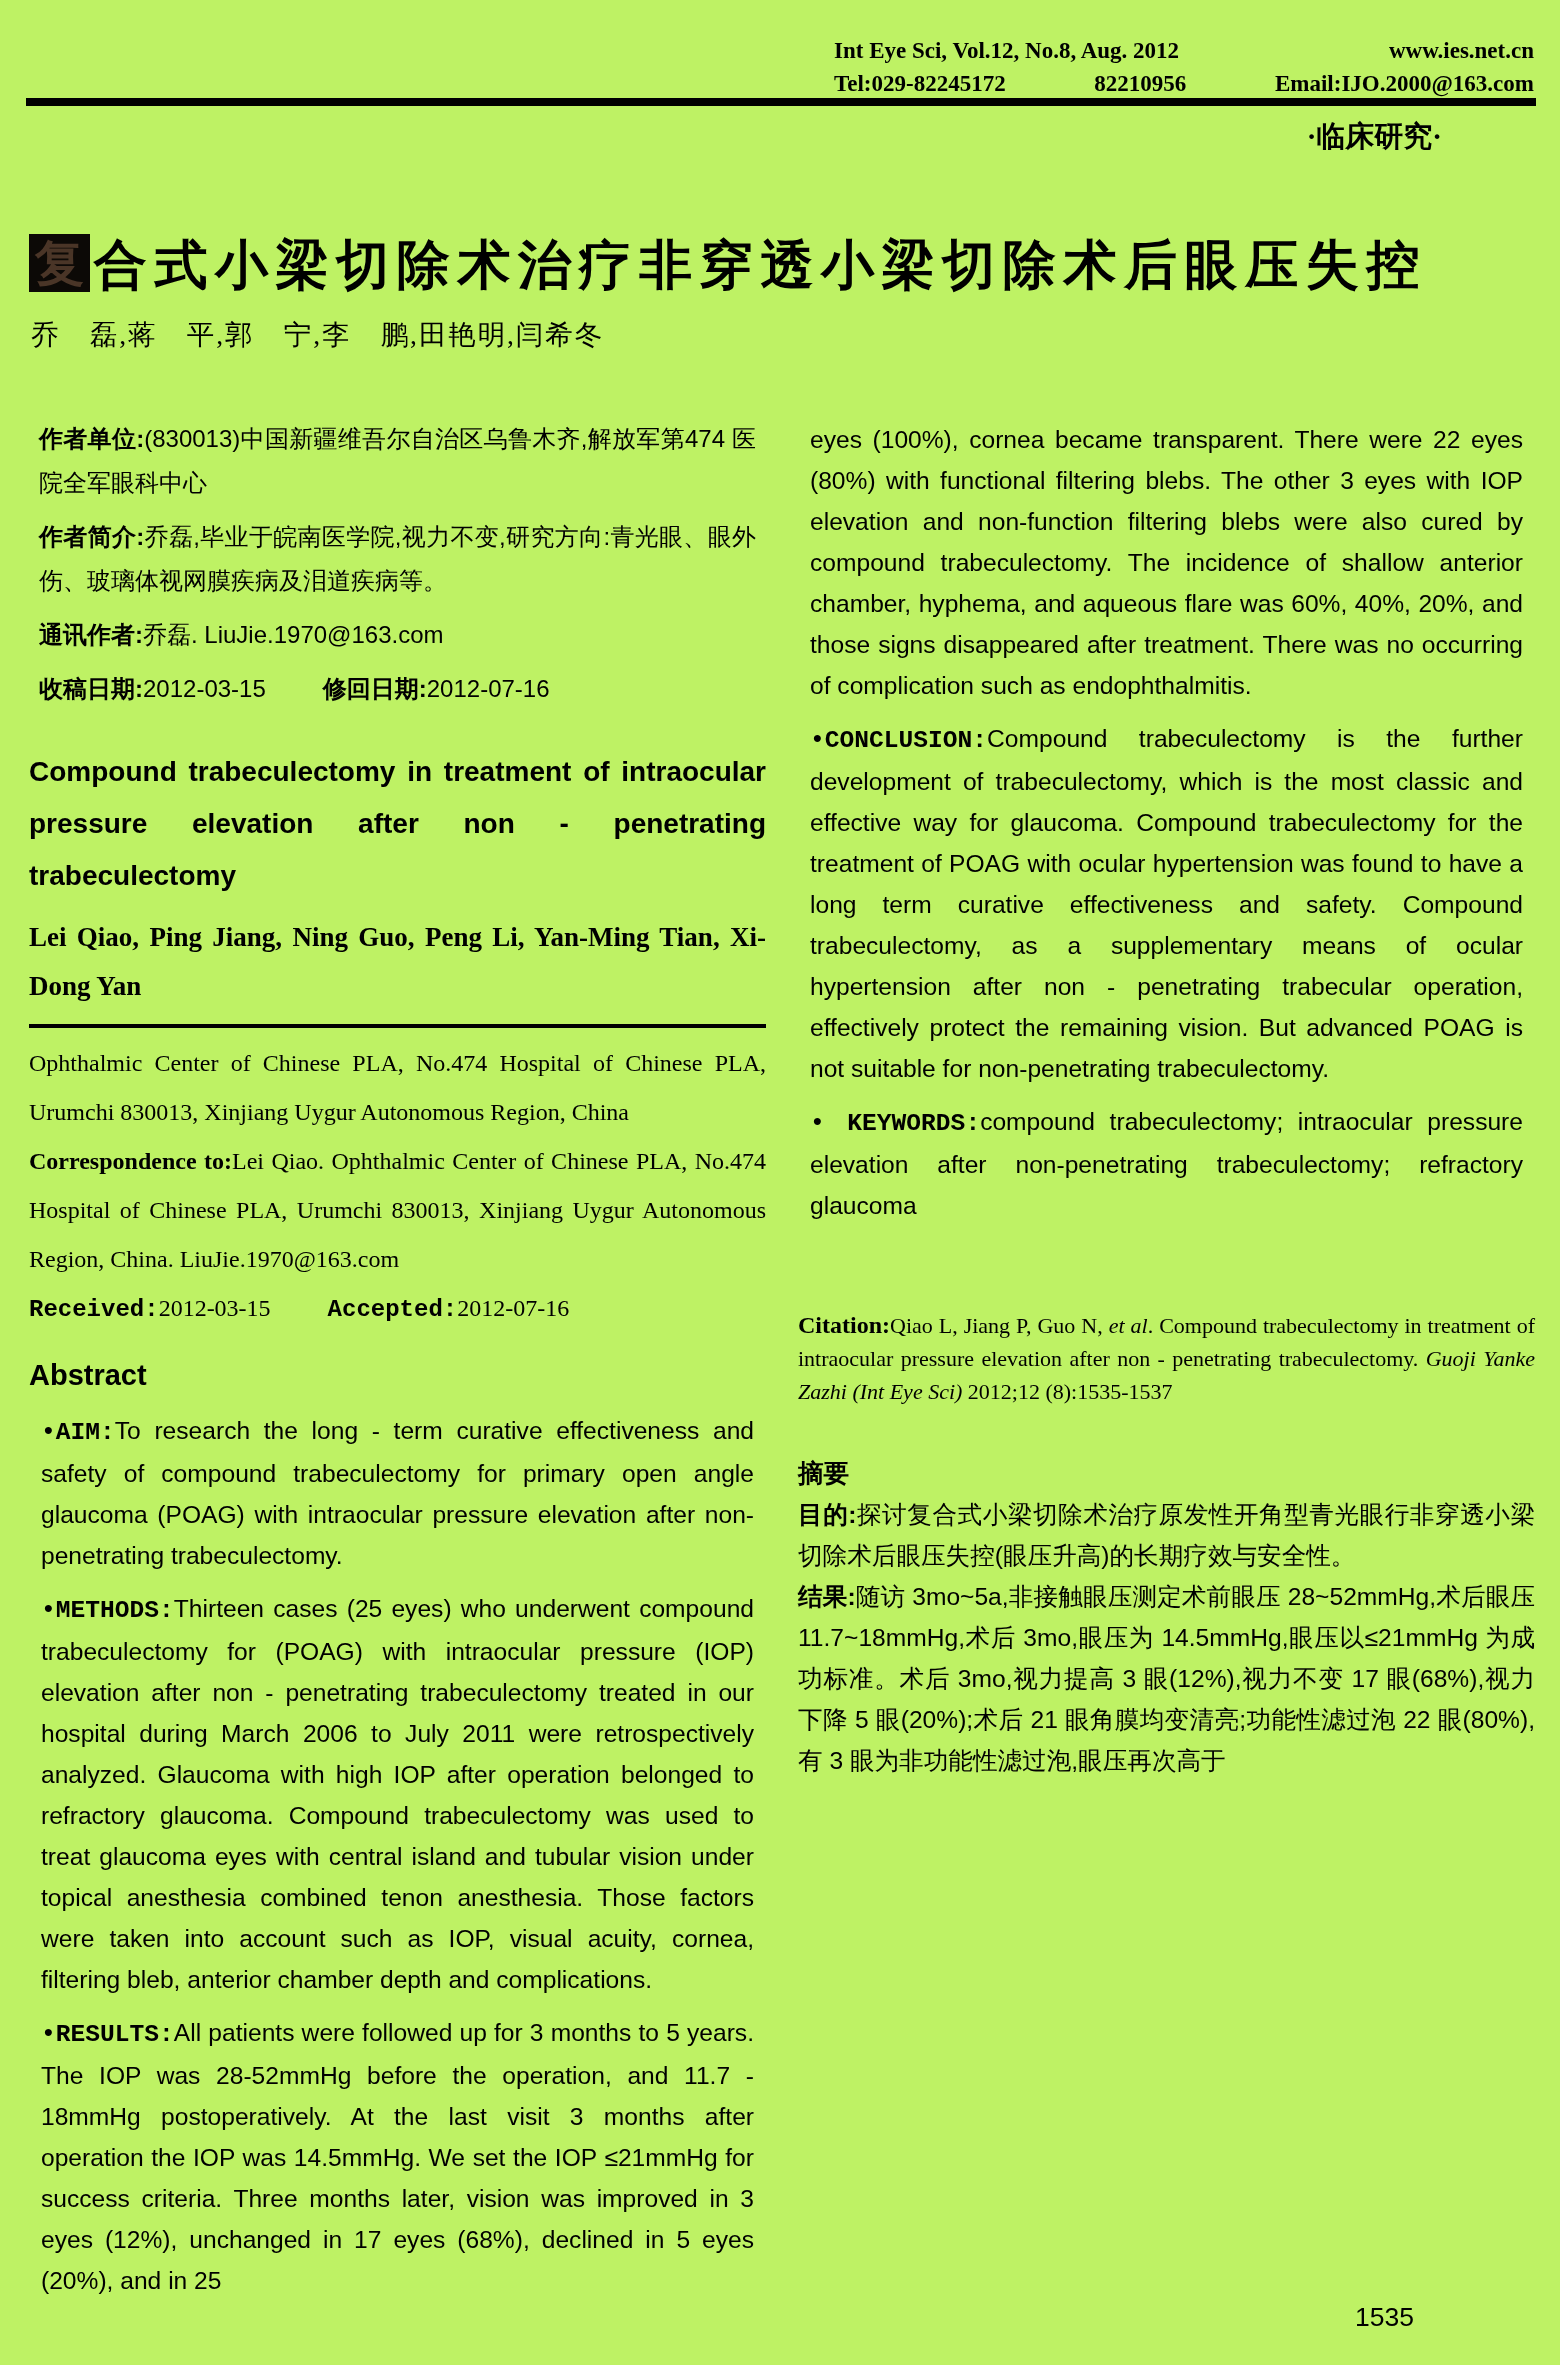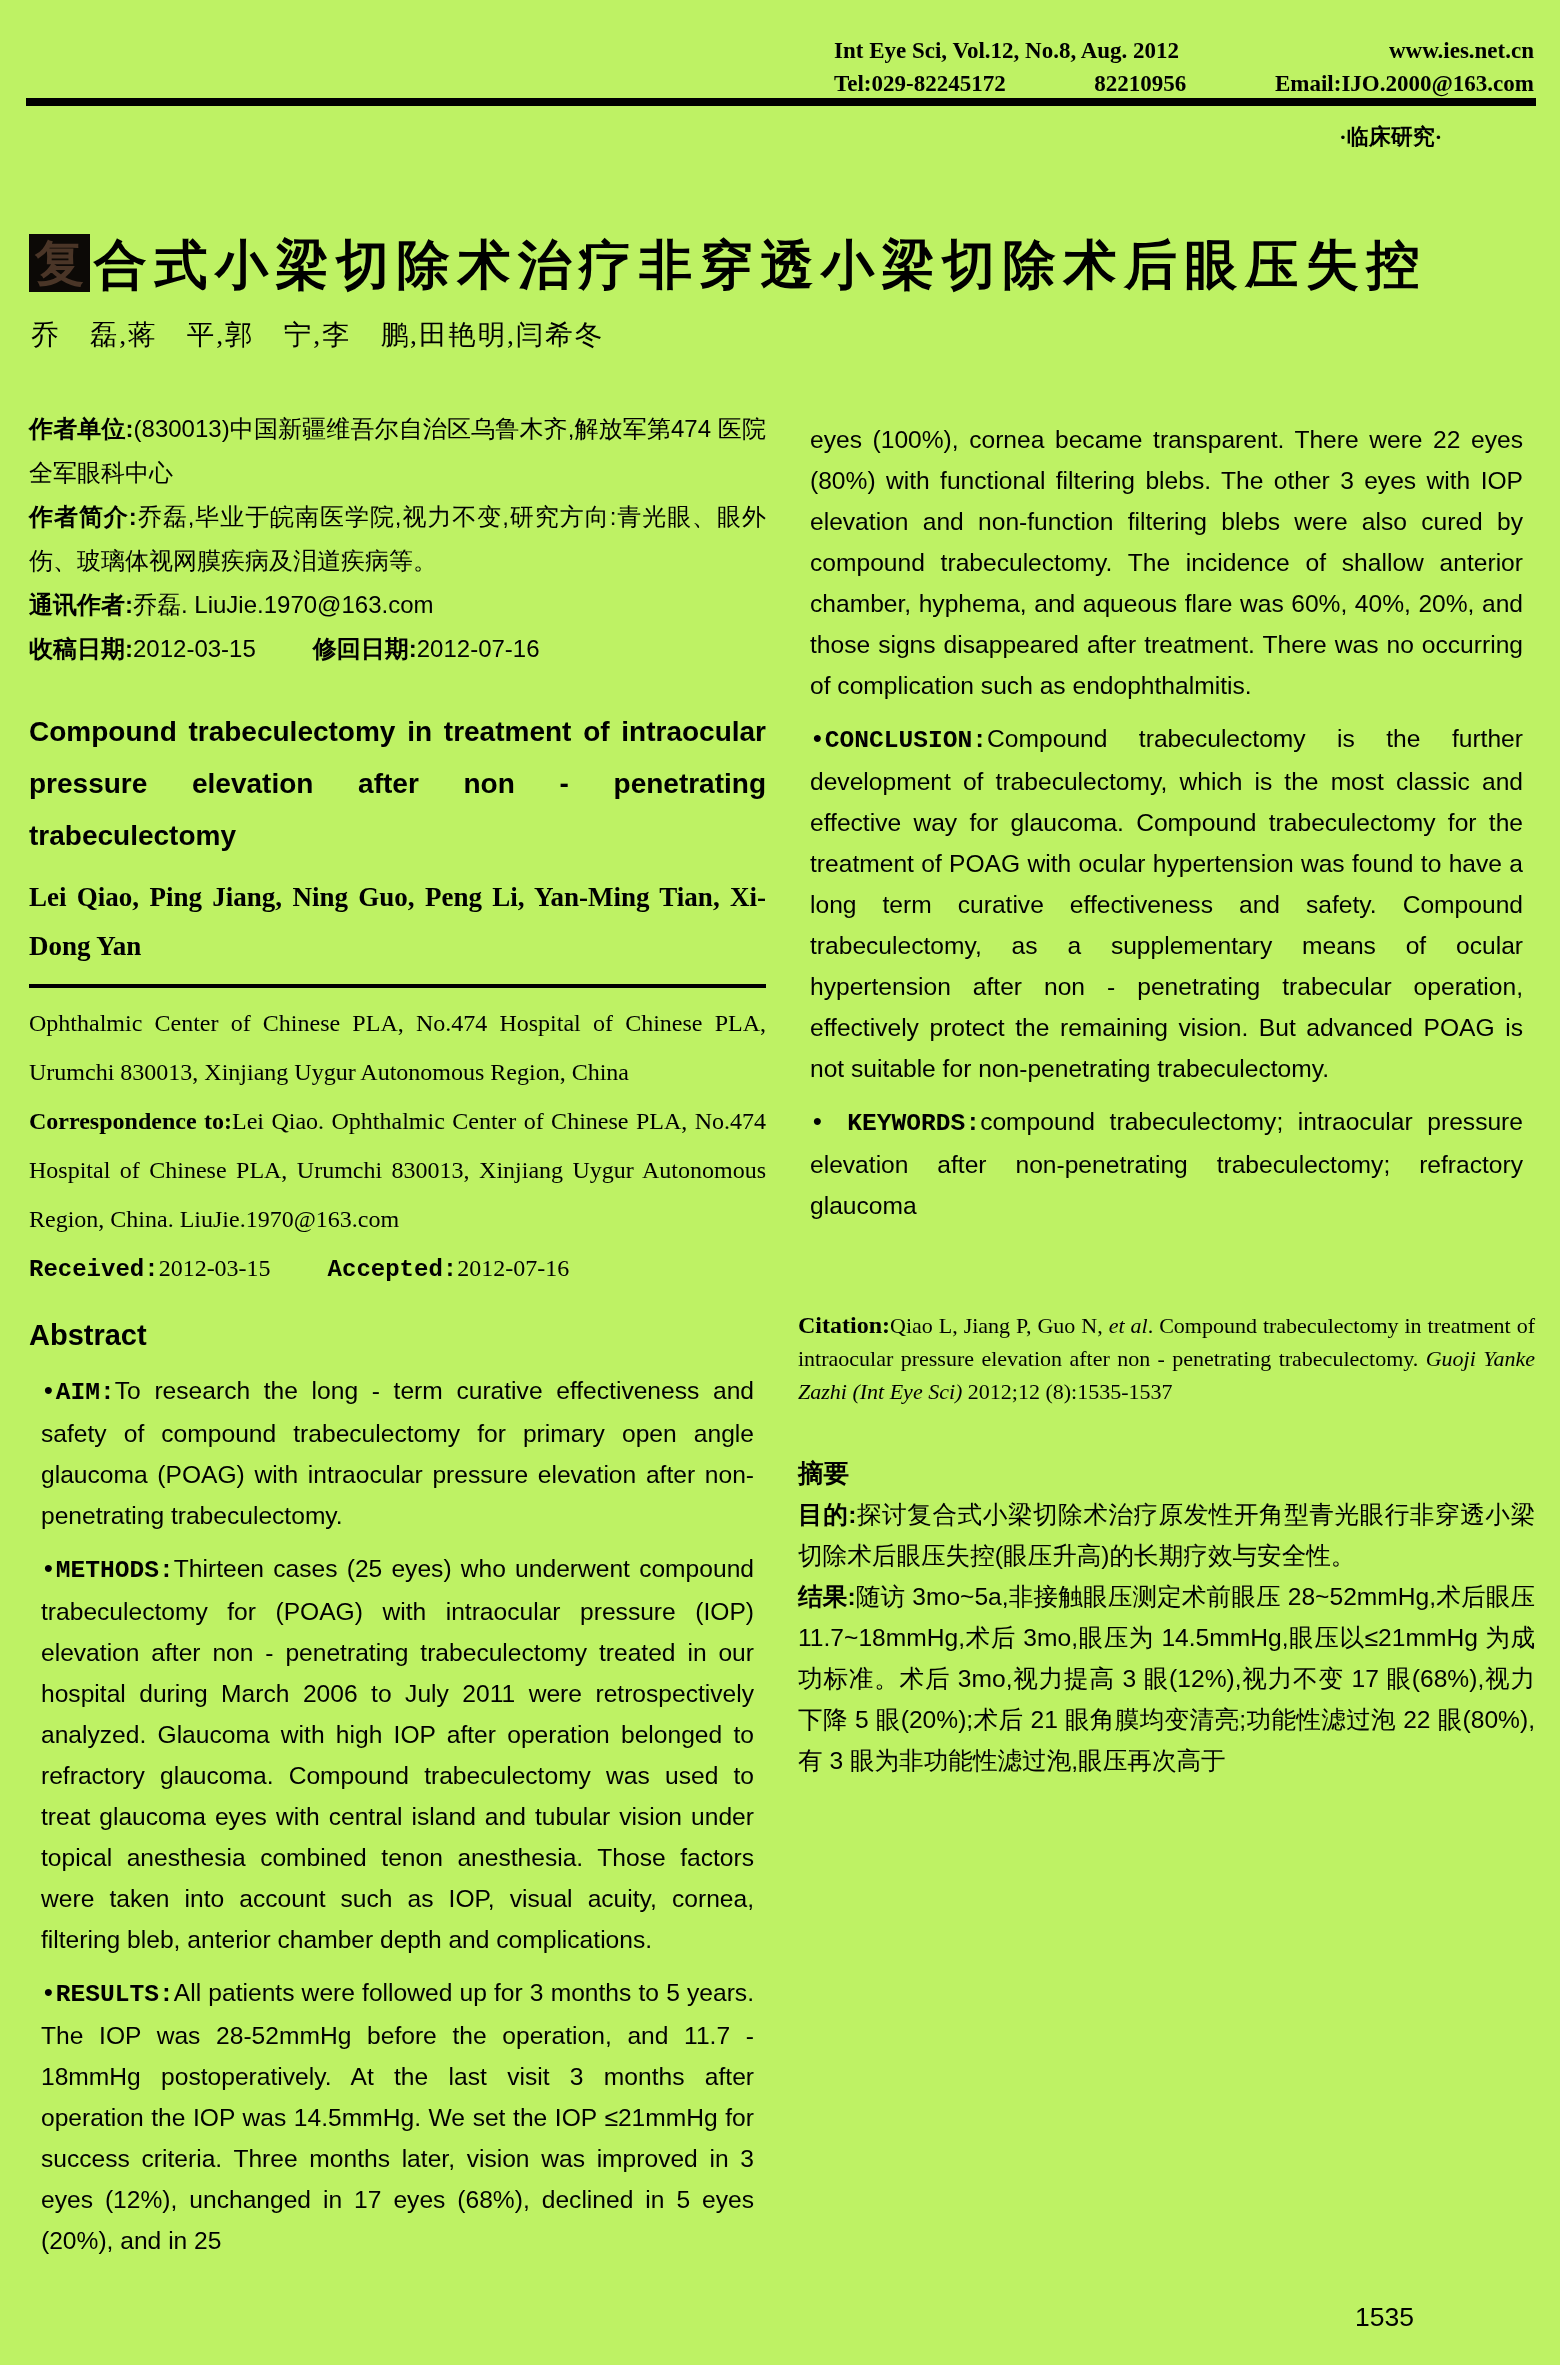--- a/index.html
+++ b/index.html
@@ -13,21 +13,21 @@
   }
   
   .masthead{
     position:absolute;top:34px;right:26px;width:700px;
     font-family:"Liberation Serif",serif;font-weight:bold;font-size:23px;
   }
   .masthead-line{display:flex;justify-content:space-between;line-height:33px;}
   .rule-top{position:absolute;left:26px;right:24px;top:98px;height:7.6px;background:#000;}
   .section-label{
     position:absolute;top:119px;right:118px;
-    font-family:"Liberation Serif",serif;font-weight:bold;font-size:22px;line-height:35px;margin-left:47px;
+    font-family:"Liberation Serif",serif;font-weight:bold;font-size:29px;line-height:35px;margin-left:47px;
   }
   
   .cn-title{
     position:absolute;left:29px;top:198px;width:1505px;
     font-weight:bold;font-size:53px;line-height:61px;letter-spacing:7.6px;
     display:flex;align-items:flex-start;
   }
   .drop-cap{
     flex:0 0 auto;display:inline-block;width:61px;height:58px;
     background:#0c0906;color:#4a3527;
@@ -37,21 +37,21 @@
   .cn-authors{
     position:absolute;left:31px;top:316px;width:1231px;
     font-family:"Liberation Serif",serif;font-size:27.5px;line-height:38px;
     white-space:pre;letter-spacing:1.9px;
   }
   
   .col{position:absolute;top:407px;width:737px;}
   .col-left{left:29px;}
   .col-right{left:798px;}
   
-  .info p{margin:0;font-size:24px;line-height:44px;text-align:justify;}
+  .info p{margin:10px;font-size:24px;line-height:44px;text-align:justify;}
   .info .lbl{font-weight:bold;}
   .spacer-wide{display:inline-block;width:57px;}
   
   .en-title{margin:35px 0 0 0;font-size:28px;line-height:52px;font-weight:bold;text-align:justify;}
   .en-authors{margin:11.4px 0 0 0;font-family:"Liberation Serif",serif;font-weight:bold;font-size:27px;line-height:49px;text-align:justify;}
   .divider{margin-top:12.3px;height:4.7px;background:#000;}
   .affil{margin:10.4px 0 0 0;font-family:"Liberation Serif",serif;font-size:24px;line-height:49px;text-align:justify;}
   .affil .lbl{font-weight:bold;}
   .dates{margin:0;font-family:"Liberation Serif",serif;font-size:24px;line-height:49px;}
   .dates .lbl{font-weight:bold;font-family:Liberation Mono, monospace;}

